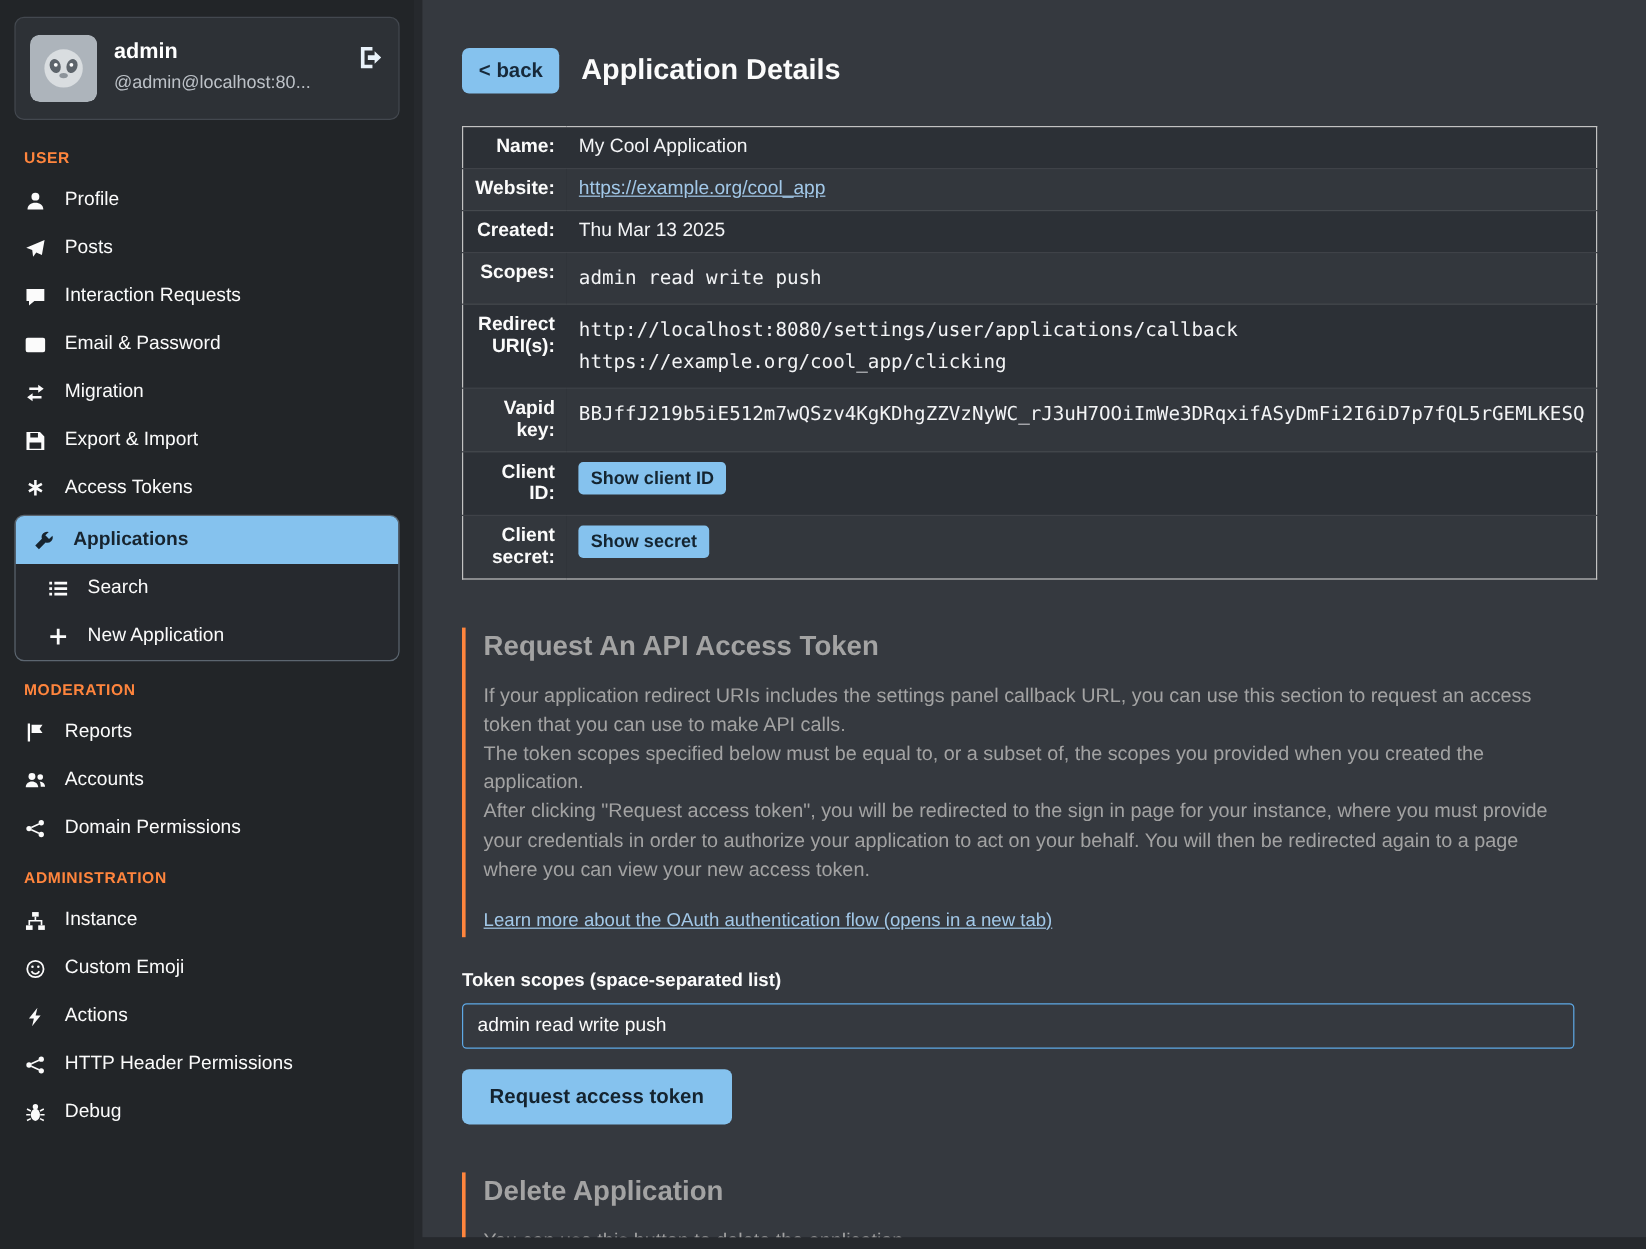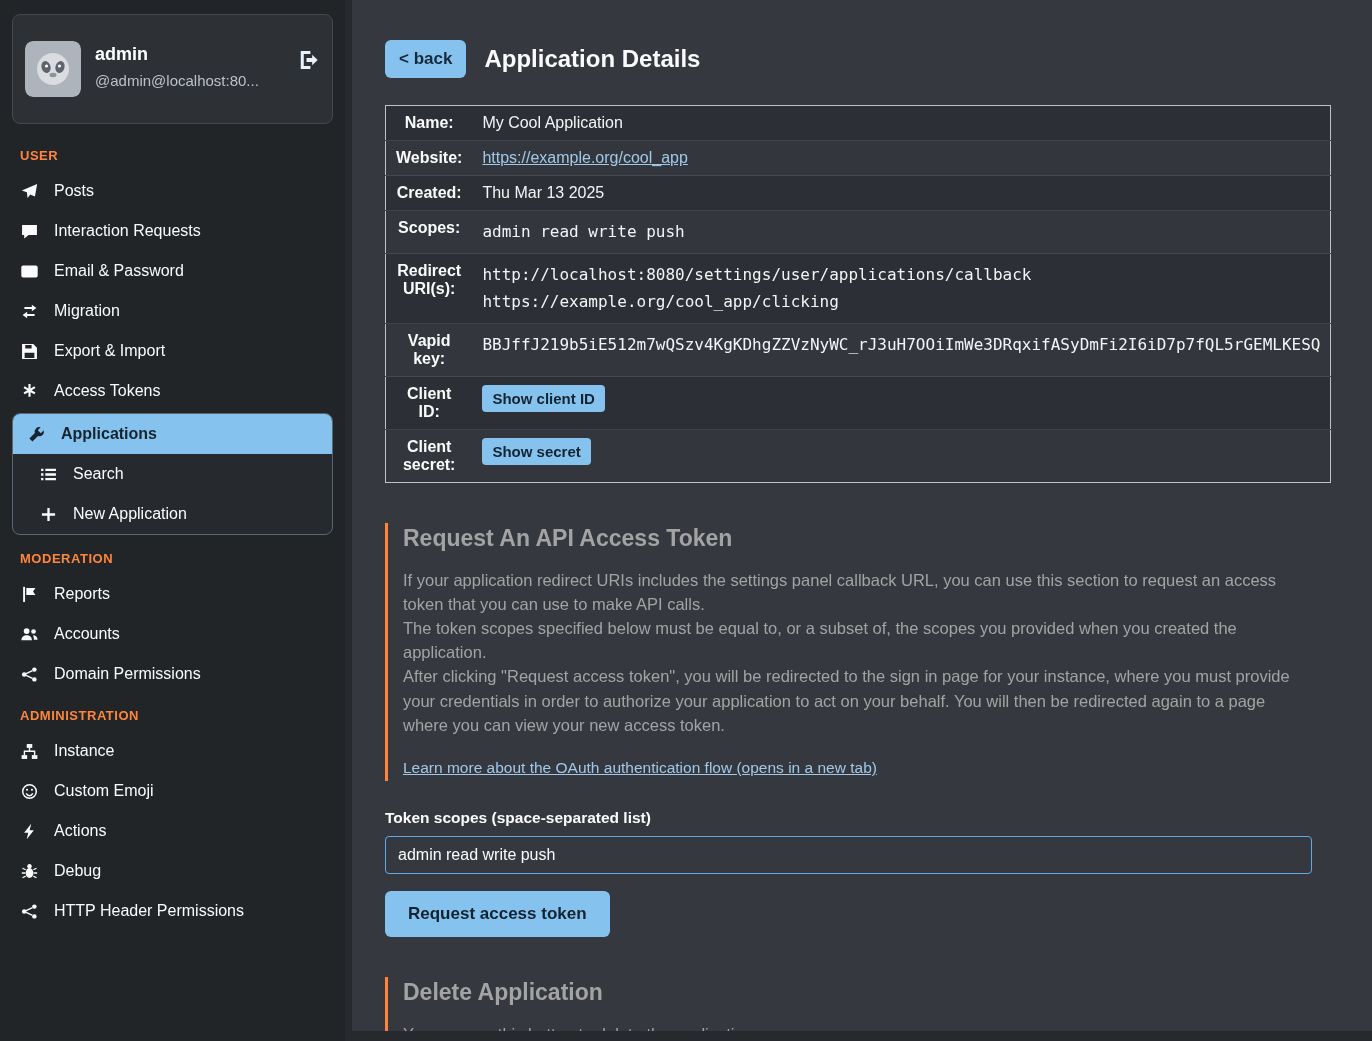--- a/index.html
+++ b/index.html
@@ -11,21 +11,21 @@
     width:1372px;height:1041px;overflow:hidden;
     background:#26292d;color:#fbfbfb;
     font-family:"Liberation Sans","DejaVu Sans",sans-serif;
   }
   .app{display:flex;height:1041px;}
 
   
   .sidebar{width:345px;flex:0 0 345px;background:#222528;overflow:hidden;}
   .user-card{
     margin:14px 12px 10px;background:#2d3136;border:1px solid #43484f;
-    border-radius:8px;padding:26px 12px;display:flex;align-items:flex-start;gap:14px;
+    border-radius:8px;padding:14px 12px;display:flex;align-items:flex-start;gap:14px;
   }
   .avatar{width:56px;height:56px;border-radius:8px;overflow:hidden;flex:0 0 56px;}
   .user-meta{flex:1;min-width:0;padding-top:3px;}
   .user-name{font-weight:bold;font-size:18px;color:#fff;margin-bottom:7px;}
   .user-handle{font-size:15px;color:#bcc1c7;white-space:nowrap;overflow:hidden;text-overflow:ellipsis;}
   .logout{color:#e9f2fa;padding-top:8px;cursor:pointer;}
   .logout svg{width:22px;height:22px;fill:currentColor;}
 
   .section-label{
     color:var(--orange);font-size:13px;font-weight:bold;letter-spacing:.04em;
@@ -50,21 +50,21 @@
     border:none;border-radius:6px;padding:9px 14px;cursor:pointer;
     font-family:inherit;
   }
   h1{font-size:24px;margin:0;color:#fbfbfb;font-weight:bold;}
 
   table.details{width:100%;border-collapse:collapse;border:1px solid #c2c2c2;background:#2c3036;}
   table.details tr:nth-child(even){background:#33373d;}
   table.details tr{border-bottom:1px solid rgba(255,255,255,.09);}
   table.details tr:last-child{border-bottom:none;}
   table.details th{
-    width:188px;text-align:center;vertical-align:top;color:#fbfbfb;
+    width:188px;text-align:right;vertical-align:top;color:#fbfbfb;
     font-size:16px;font-weight:bold;padding:8px 10px;
   }
   table.details td{color:#f3f4f6;font-size:16px;padding:8px 10px;vertical-align:top;}
   .mono{font-family:"DejaVu Sans Mono","Liberation Mono",monospace;font-size:14.5px;line-height:1.65;}
   a.link{color:var(--link);text-decoration:underline;cursor:pointer;}
   .btn-small{
     background:var(--blue);color:#142531;font-weight:bold;font-size:15px;
     border:none;border-radius:4px;padding:5px 10px;cursor:pointer;font-family:inherit;text-align:center;
   }
 
@@ -110,20 +110,29 @@
       <span class="logout">
         <svg viewBox="0 0 16 16">
             <path d="M2 1.5h7v2.2H4.2v8.6H9v2.2H2z"></path>
             <path d="M10.3 4.2L14.3 8l-4 3.8V9.4H6.2V6.6h4.1z"></path>
           </svg>
       </span>
     </div>
 
     <div class="section-label">USER</div>
     <nav>
+      <a class="nav-item">
+        <span class="icon">
+            <svg viewBox="0 0 16 16">
+              <circle cx="8" cy="4.6" r="3.1"></circle>
+              <path d="M1.8 14.6c0-3.4 2.7-5.3 6.2-5.3s6.2 1.9 6.2 5.3z"></path>
+            </svg>
+          </span>
+        <span>Profile</span>
+      </a>
       <a class="nav-item">
         <span class="icon">
             <svg viewBox="0 0 16 16">
               <path d="M15.2.9L.8 7.1l4.7 1.6.7 5.4 2.5-3.3 4.4 1.9z"></path>
             </svg>
           </span>
         <span>Posts</span>
       </a>
       <a class="nav-item">
         <span class="icon">
@@ -259,37 +268,37 @@
         <span class="icon">
             <svg viewBox="0 0 16 16">
               <path d="M9.6.8L2.9 9.2h3.9L5.4 15.2l6.7-8.4H8.2z"></path>
             </svg>
           </span>
         <span>Actions</span>
       </a>
       <a class="nav-item">
         <span class="icon">
             <svg viewBox="0 0 16 16">
-              <ellipse cx="8" cy="9.4" rx="3.6" ry="4.8"></ellipse>
-              <circle cx="8" cy="3" r="2.1"></circle>
-              <path stroke="currentColor" stroke-width="1.2" fill="none" d="M4.4 6.4L1.4 4.9M4.2 9.4H.8M4.4 12.4l-3 1.5M11.6 6.4l3-1.5M11.8 9.4h3.4M11.6 12.4l3 1.5"></path>
-            </svg>
-          </span>
-        <span>Debug</span>
-      </a>
-      <a class="nav-item">
-        <span class="icon">
-            <svg viewBox="0 0 16 16">
               <circle cx="3" cy="8" r="2.1"></circle>
               <circle cx="12.6" cy="3.4" r="2.1"></circle>
               <circle cx="12.6" cy="12.6" r="2.1"></circle>
               <path stroke="currentColor" stroke-width="1.3" fill="none" d="M4.8 7.1l6-2.8M4.8 8.9l6 2.8"></path>
             </svg>
           </span>
         <span>HTTP Header Permissions</span>
+      </a>
+      <a class="nav-item">
+        <span class="icon">
+            <svg viewBox="0 0 16 16">
+              <ellipse cx="8" cy="9.4" rx="3.6" ry="4.8"></ellipse>
+              <circle cx="8" cy="3" r="2.1"></circle>
+              <path stroke="currentColor" stroke-width="1.2" fill="none" d="M4.4 6.4L1.4 4.9M4.2 9.4H.8M4.4 12.4l-3 1.5M11.6 6.4l3-1.5M11.8 9.4h3.4M11.6 12.4l3 1.5"></path>
+            </svg>
+          </span>
+        <span>Debug</span>
       </a>
     </nav>
   </aside>
 
   <main class="main">
 
     <div class="page-header">
       <button class="back-btn">&lt; back</button>
       <h1>Application Details</h1>
     </div>

